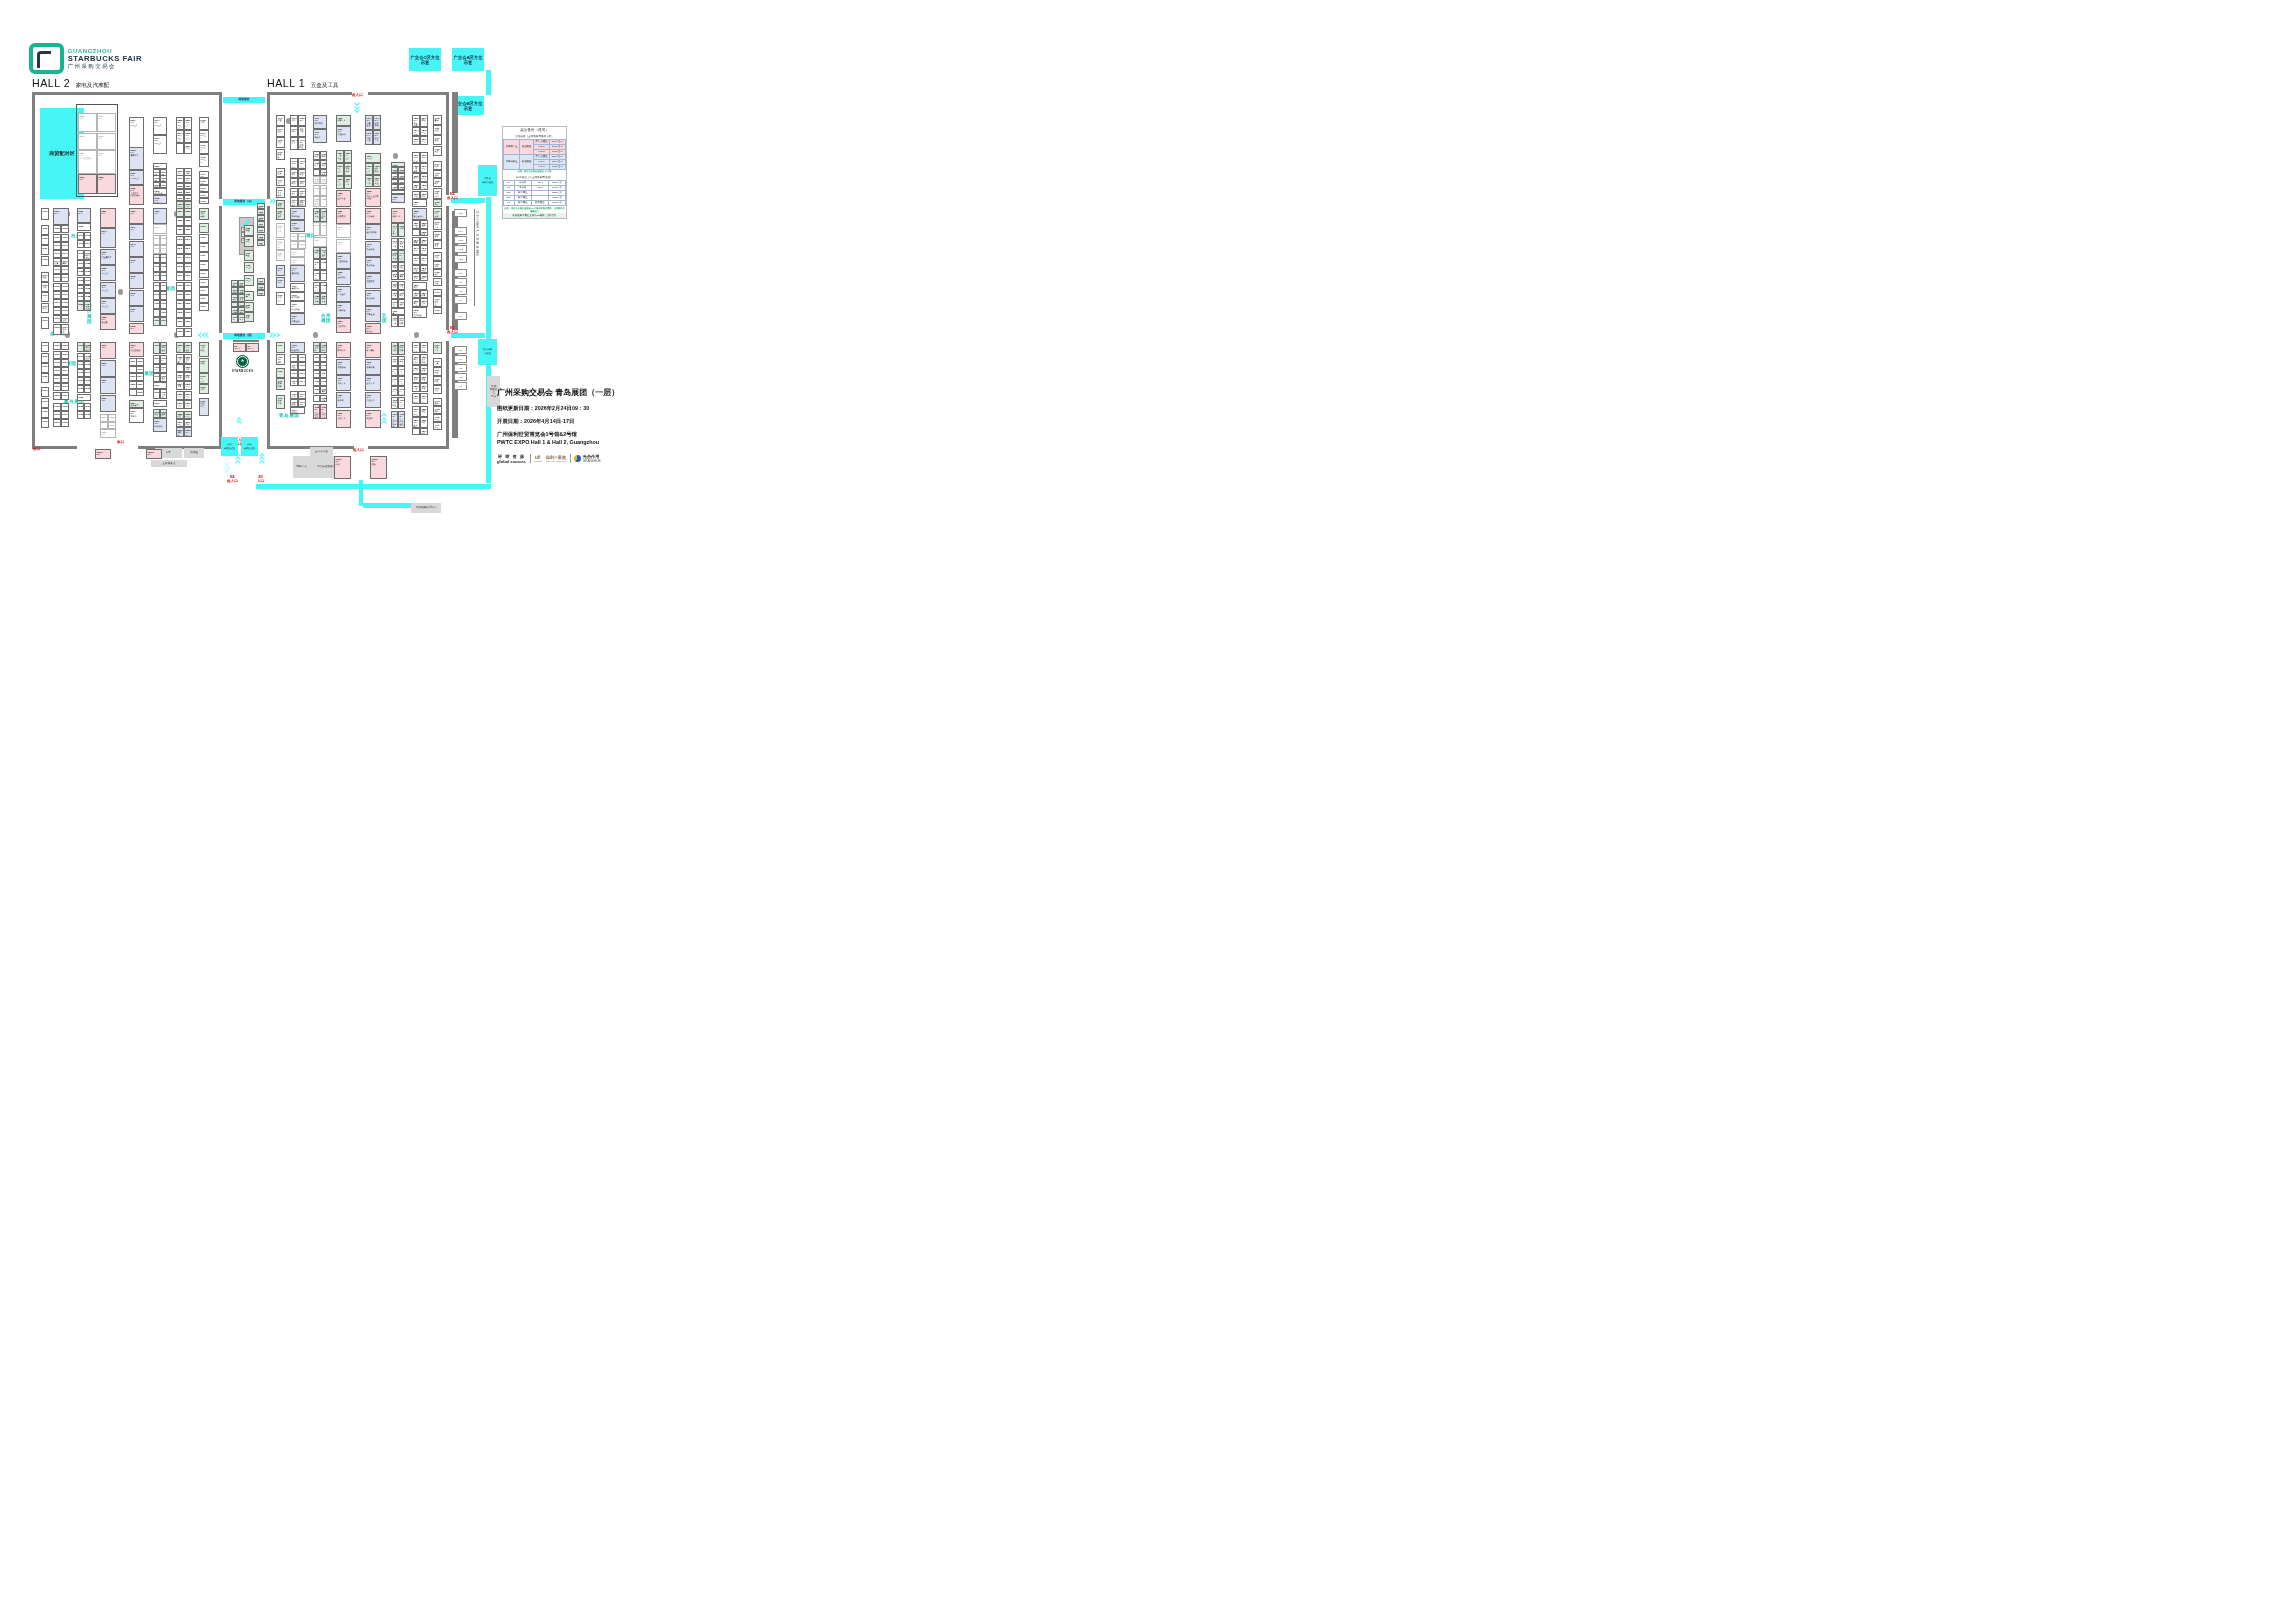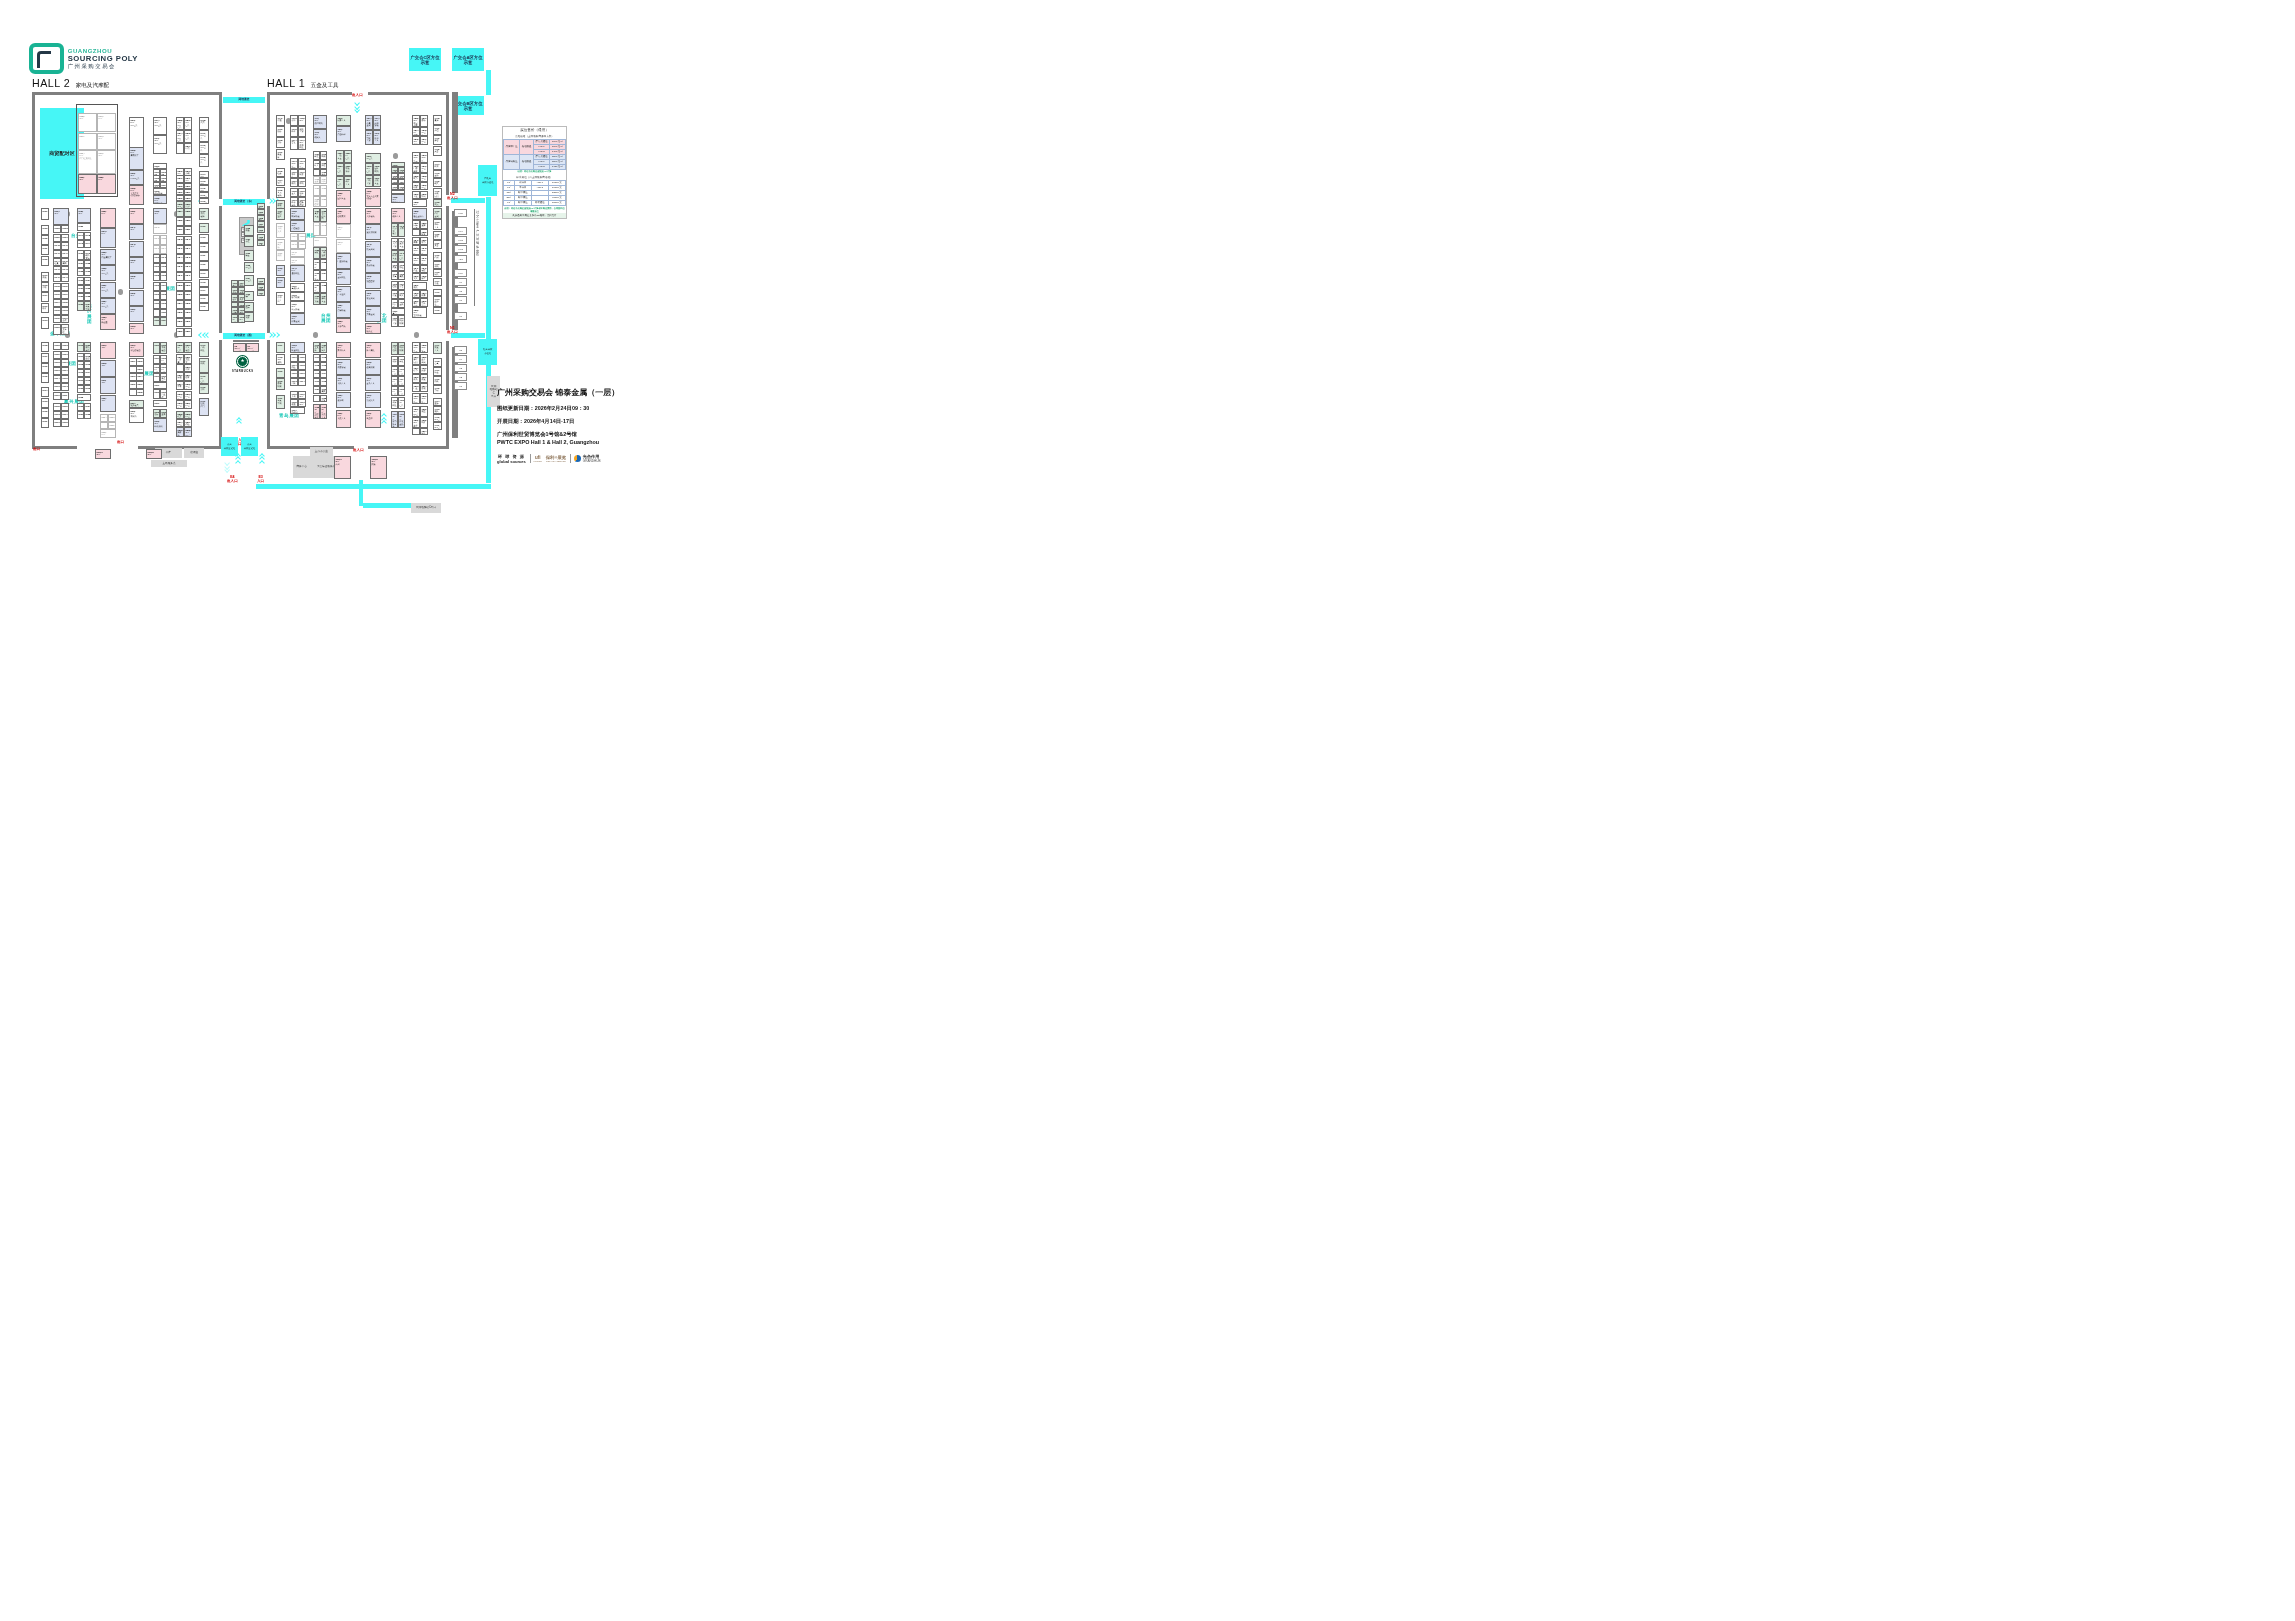--- a/index.html
+++ b/index.html
@@ -60,21 +60,21 @@
 </head>
 <body>
 
 <div id="app">
 
   <div class="abs" style="left:29px;top:43px">
     <div style="display:flex;gap:4.1px;align-items:center">
       <div class="logo-mark"></div>
       <div>
         <div class="logo-t1">GUANGZHOU</div>
-        <div class="logo-t2">SOURCING POLY</div>
+        <div class="logo-t2">STARBUCKS FAIR</div>
         <div class="logo-t3">广州采购交易会</div>
       </div>
     </div>
   </div>
 
   <div class="abs" style="left:32px;top:77px">
     <span class="hall-title">HALL 2</span>
     <span class="hall-sub">家电及汽摩配</span>
   </div>
   <div class="abs" style="left:267px;top:77px">
@@ -1501,21 +1501,21 @@
 蓝鲸</div>
       <div class="abs booth" style="left: 433px; top: 406px; width: 8.7px; height: 8.2px;"><b>1A03</b>
 顺陆</div>
       <div class="abs booth" style="left: 433px; top: 414px; width: 8.7px; height: 8.2px;"><b>1A02</b>
 MH已售</div>
       <div class="abs booth" style="left: 433px; top: 422px; width: 8.7px; height: 8.2px;"><b>1A01</b>
 MH已售</div>
     </div>
 
   <div class="abs" style="left:497px;top:387px;width:215px">
-    <div class="info-t">广州采购交易会 锦泰金属（一层）</div>
+    <div class="info-t">广州采购交易会 青岛展团（一层）</div>
     <div class="info-l" style="margin-top:7.2px">图纸更新日期：2026年2月24日09：30</div>
     <div class="info-l" style="margin-top:6.1px">开展日期：2026年4月14日-17日</div>
     <div class="info-l" style="margin-top:6.1px">广州保利世贸博览会1号馆&amp;2号馆</div>
     <div class="info-l" style="margin-top:1px">PWTC EXPO Hall 1 &amp; Hall 2, Guangzhou</div>
     <div class="partners" style="margin-top:8.2px">
       <div style="text-align:center">
         <div style="font-size:4.1px;font-weight:bold;letter-spacing:1px">环 球 资 源</div>
         <div style="font-size:4.1px;font-weight:bold">global sources</div>
       </div>
       <div class="pdiv"></div>

